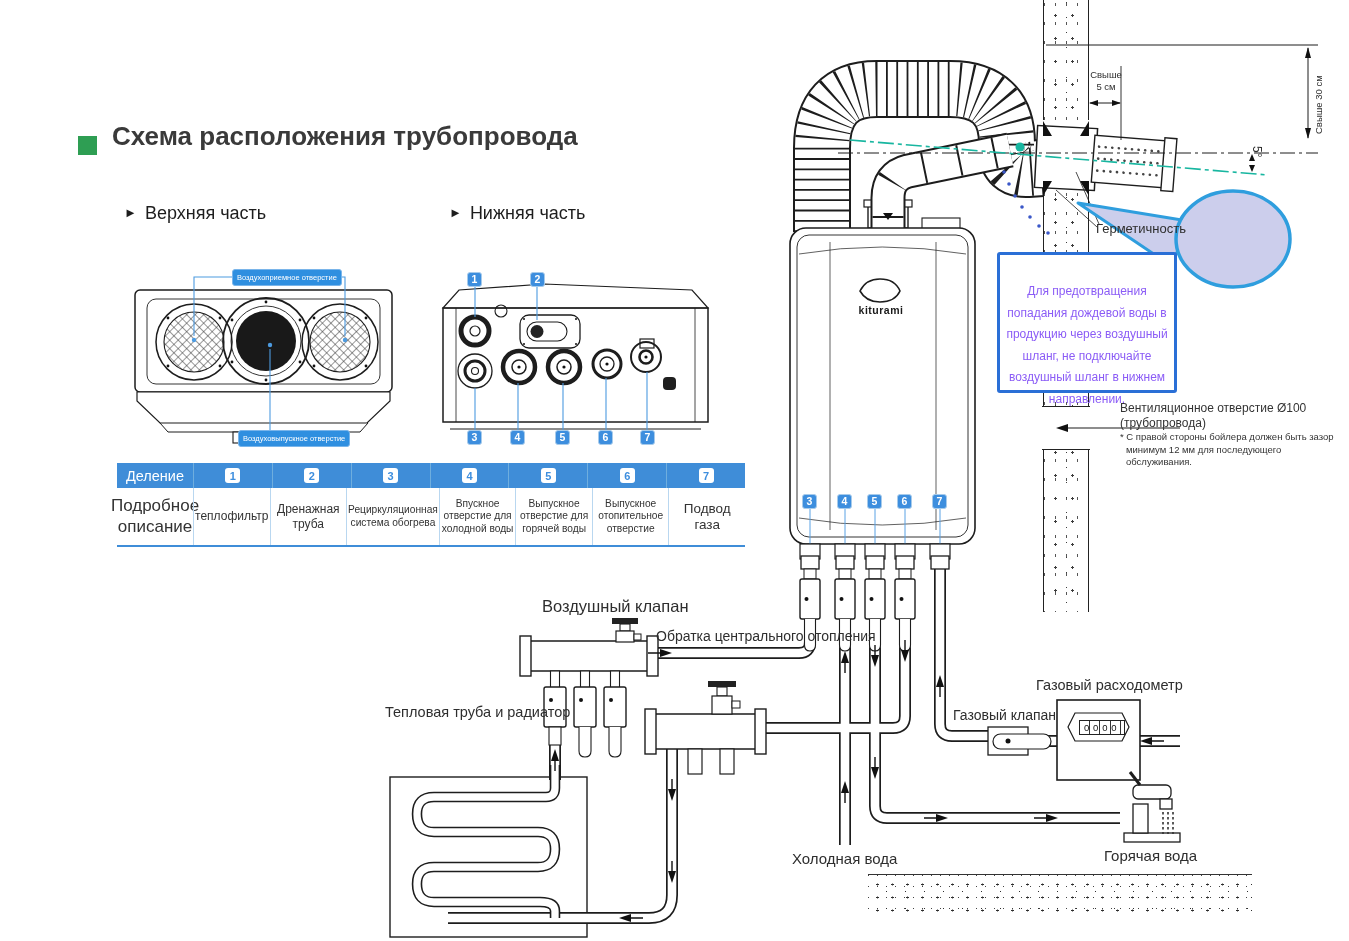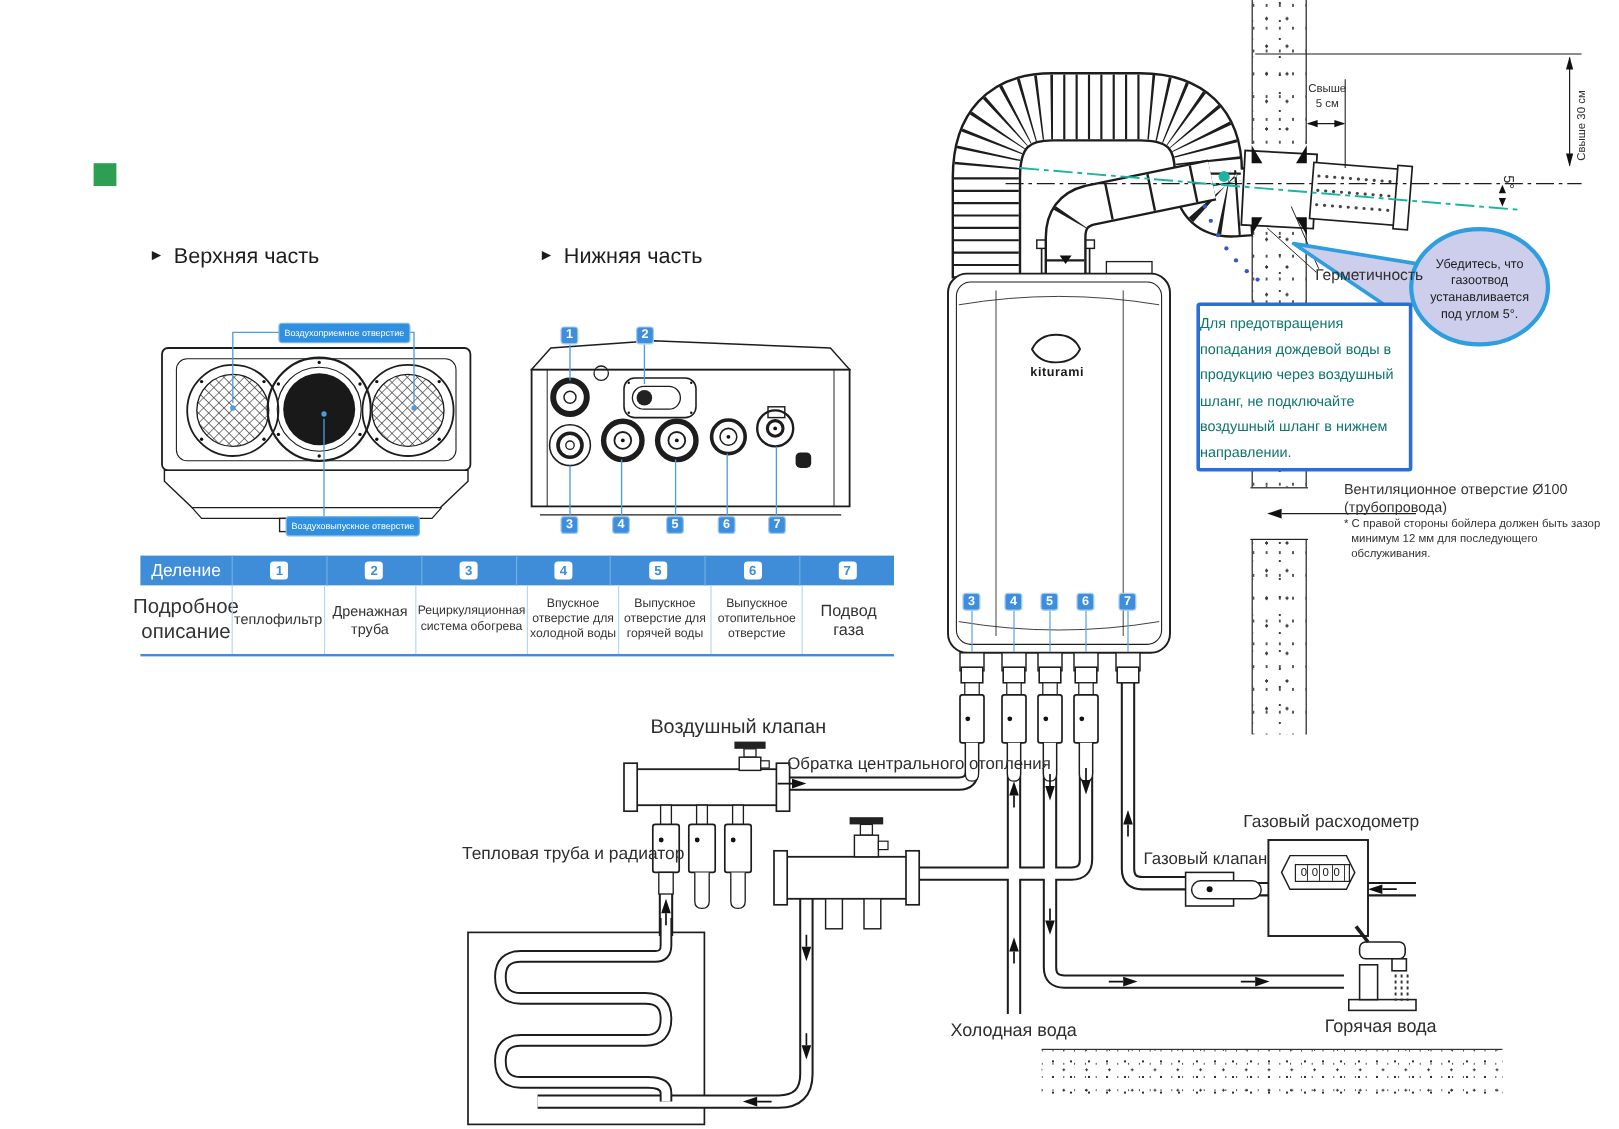--- a/index.html
+++ b/index.html
@@ -47,21 +47,21 @@
   .wall-gap-vent{position:absolute;left:-2px;right:-2px;top:406px;height:42px;background:#fff;
         border-top:1.5px solid #222;border-bottom:1.5px solid #222;}
   .ground{position:absolute;left:868px;top:874px;width:384px;height:38px;border-top:1.5px solid #333;
         background-image:radial-gradient(#2e2e2e 1.1px,transparent 1.2px),
                          radial-gradient(#2e2e2e .9px,transparent 1px),
                          radial-gradient(#444 .7px,transparent .8px);
         background-size:15px 13px,19px 17px,9px 11px;background-position:2px 3px,9px 8px,5px 6px;}
   
   .note-box{position:absolute;left:997px;top:252px;width:180px;height:141px;background:#fff;
         border:3px solid #2a6fd6;border-radius:3px;box-sizing:border-box;}
-  .note-text{padding-top:4px;font-size:12px;line-height:21.5px;color:#0f766e;}
+  .note-text{padding-top:26px;font-size:12px;line-height:21.5px;text-align:center;color:#8b5cf6;}
   .bubble-text{position:absolute;left:1181px;top:213px;width:104px;font-size:10.5px;line-height:14px;
         text-align:center;color:#1c1c1c;}
   .vent-note{position:absolute;left:1100px;top:401px;color:#333;margin-left:20px;}
   .vent-l1,.vent-l2{font-size:12px;line-height:15px;}
   .vent-l3,.vent-l4{font-size:9.5px;line-height:12.5px;}
   .vent-l4{padding-left:6px;}
   .meter-display{position:absolute;left:1079px;top:720px;width:40px;height:13px;border:1.4px solid #222;
         font-size:9.5px;line-height:13px;letter-spacing:3.8px;padding-left:4px;box-sizing:content-box;color:#111;
         background-image:repeating-linear-gradient(90deg,transparent 0 9.2px,#333 9.2px 10.2px);}
   .brand{position:absolute;left:845px;top:304px;width:72px;text-align:center;font-size:10.5px;
@@ -358,20 +358,21 @@
           <polygon points="936,814 936,822 948,818"></polygon>
           <polygon points="1046,814 1046,822 1058,818"></polygon>
           <polygon points="1152,737 1152,745 1140,741"></polygon>
           <polygon points="551,761 559,761 555,749"></polygon>
         </g>
       </g>
     </g>
   </svg>
 
   <div class="title-sq"></div>
+  <div class="title">Схема расположения трубопровода</div>
 
   <div class="section" style="left:124px;top:203px;text-align:right;">
     <span class="tri">►</span><span>Верхняя часть</span>
   </div>
   <div class="section" style="left:449px;top:203px;">
     <span class="tri">►</span><span>Нижняя часть</span>
   </div>
 
   <div class="pill" style="left:232px;top:269px;">Воздухоприемное отверстие</div>
   <div class="pill" style="left:238px;top:430px;">Воздуховыпускное отверстие</div>
@@ -435,24 +436,20 @@
   <div class="lbl" style="left:1104px;top:847px;font-size:15px;">Горячая вода</div>
   <div class="lbl" style="left:953px;top:707px;font-size:14px;">Газовый клапан</div>
   <div class="lbl" style="left:1036px;top:677px;font-size:14.5px;">Газовый расходометр</div>
   <div class="lbl" style="left:1096px;top:221px;font-size:13px;">Герметичность</div>
   <div class="lbl pre ctr" style="left:1085px;top:69px;width:42px;font-size:9.5px;line-height:12px;white-space:pre-line;">Свыше
 5 см</div>
   <div class="lbl" style="left:1313px;top:134px;font-size:9.5px;transform:rotate(-90deg);transform-origin:0 0;">Свыше 30 см</div>
   <div class="lbl vtext" style="left:1250px;top:146px;font-size:12px;">5°</div>
   <div class="meter-display">0000</div>
 
-  <div class="bubble-text pre">Убедитесь, что
-газоотвод
-устанавливается
-под углом 5°.</div>
 
   <div class="note-box">
     <div class="note-text pre">Для предотвращения
 попадания дождевой воды в
 продукцию через воздушный
 шланг, не подключайте
 воздушный шланг в нижнем
 направлении.</div>
   </div>
 

